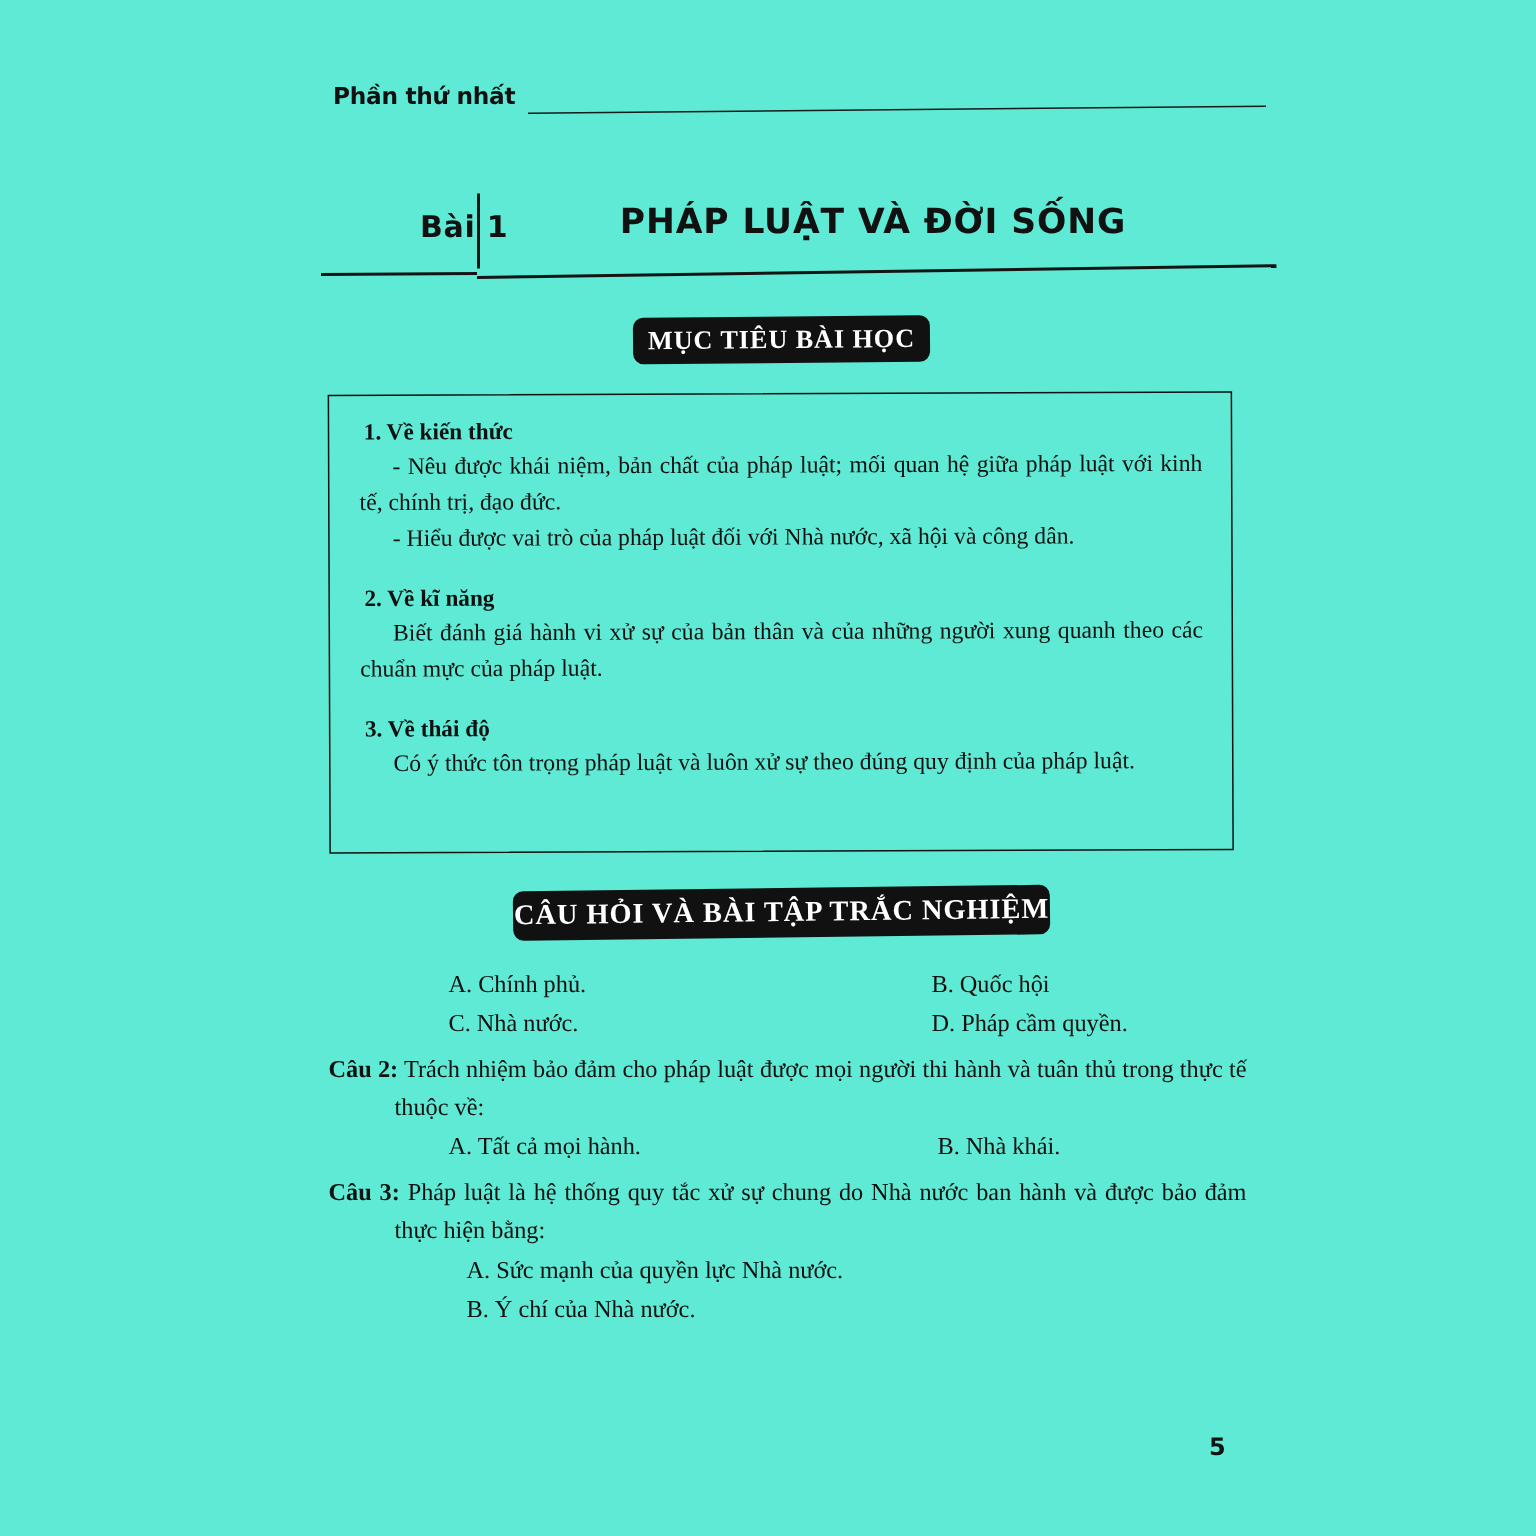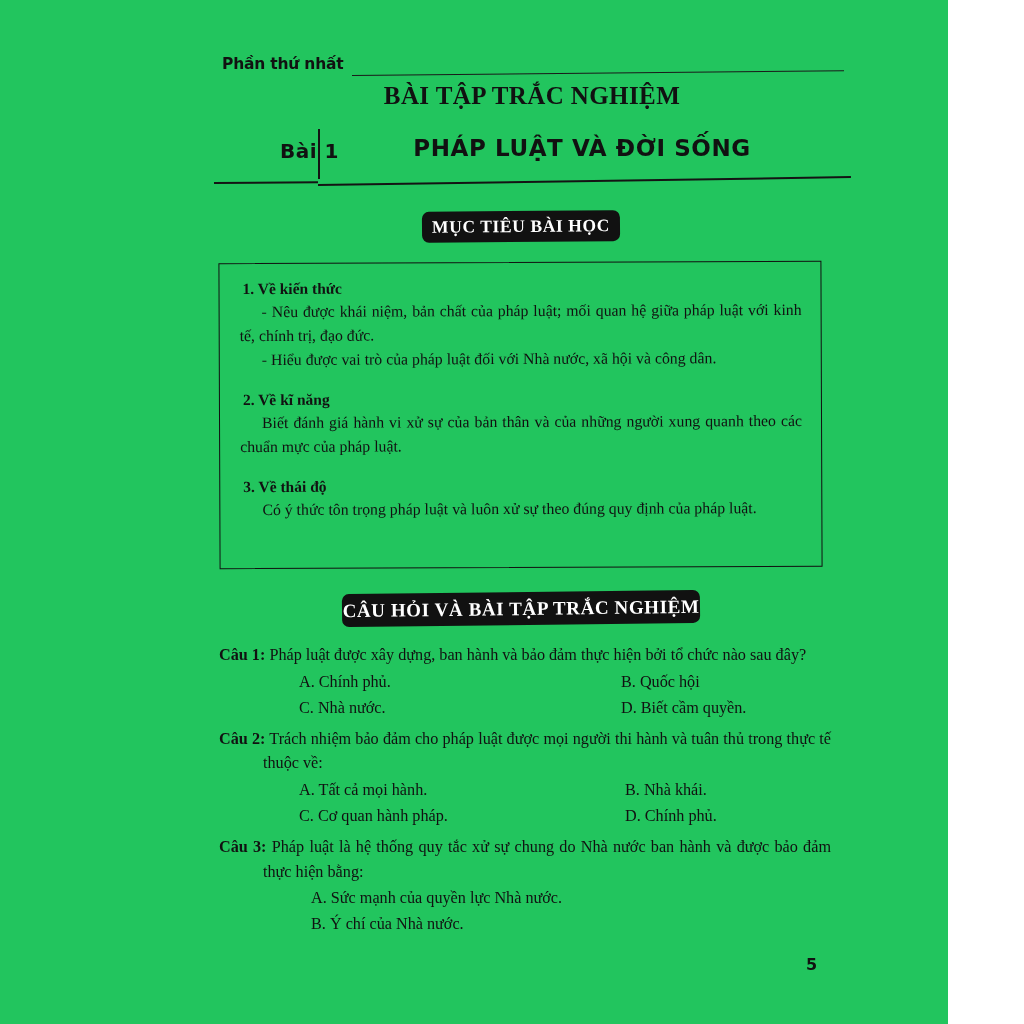--- a/index.html
+++ b/index.html
@@ -12,23 +12,23 @@
     height: 1024px;
     overflow: hidden;
     font-family: "Liberation Serif", "DejaVu Serif", serif;
     color: #111111;
     position: relative;
   }
 
   .page {
     position: absolute;
     left: 0; top: 0;
-    width: 948px;
+    width: 1024px;
     height: 1024px;
-    background: #22c55e;
+    background: #5eead4;
   }
 
   
   .header-part {
     position: absolute;
     left: 222px;
     top: 55px;
     width: 620px;
     height: 26px;
   }
@@ -236,21 +236,20 @@
 </head>
 <body>
 
 <div class="page">
 
   <div class="header-part">
     <span class="part-label">Phần thứ nhất</span>
     <span class="part-rule"></span>
   </div>
 
-  <div class="book-title">BÀI TẬP TRẮC NGHIỆM</div>
 
   <div class="lesson-row">
     <span class="lesson-no">Bài 1</span>
     <span class="lesson-divider"></span>
     <span class="lesson-title">PHÁP LUẬT VÀ ĐỜI SỐNG</span>
     <span class="lesson-rule-left"></span>
     <span class="lesson-rule-right"></span>
   </div>
 
   <div class="banner banner-objectives">MỤC TIÊU BÀI HỌC</div>
@@ -267,44 +266,39 @@
       <div class="obj-head spaced">3. Về thái độ</div>
       <p class="obj-p">Có ý thức tôn trọng pháp luật và luôn xử sự theo đúng quy định của pháp luật.</p>
     </div>
   </div>
 
   <div class="banner banner-exercises">CÂU HỎI VÀ BÀI TẬP TRẮC NGHIỆM</div>
 
   <div class="questions">
 
     <div class="q-block">
-      <p class="q-stem"><span class="q-label">Câu 1:</span> <span>Pháp luật được xây dựng, ban hành và bảo đảm thực hiện bởi tổ chức nào sau đây?</span></p>
       <div class="q-options">
         <div class="opt-row">
           <span class="opt col-a">A. Chính phủ.</span>
           <span class="opt col-b">B. Quốc hội</span>
         </div>
         <div class="opt-row">
           <span class="opt col-a">C. Nhà nước.</span>
-          <span class="opt col-b">D. Biết cầm quyền.</span>
+          <span class="opt col-b">D. Pháp cầm quyền.</span>
         </div>
       </div>
     </div>
 
     <div class="q-block">
       <p class="q-stem"><span class="q-label">Câu 2:</span> <span>Trách nhiệm bảo đảm cho pháp luật được mọi người thi hành và tuân thủ trong thực tế thuộc về:</span></p>
       <div class="q-options">
         <div class="opt-row">
           <span class="opt col-a">A. Tất cả mọi hành.</span>
           <span class="opt col-b-wide">B. Nhà khái.</span>
         </div>
-        <div class="opt-row">
-          <span class="opt col-a">C. Cơ quan hành pháp.</span>
-          <span class="opt col-b-wide">D. Chính phủ.</span>
-        </div>
       </div>
     </div>
 
     <div class="q-block">
       <p class="q-stem"><span class="q-label">Câu 3:</span> <span>Pháp luật là hệ thống quy tắc xử sự chung do Nhà nước ban hành và được bảo đảm thực hiện bằng:</span></p>
       <div class="q-options">
         <div class="opt-row">
           <span class="opt full">A. Sức mạnh của quyền lực Nhà nước.</span>
         </div>
         <div class="opt-row">

